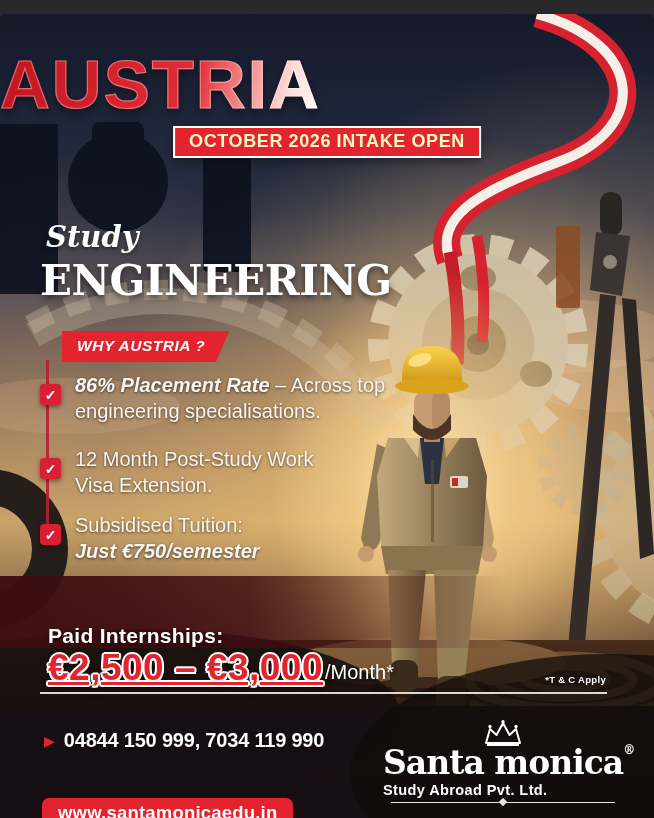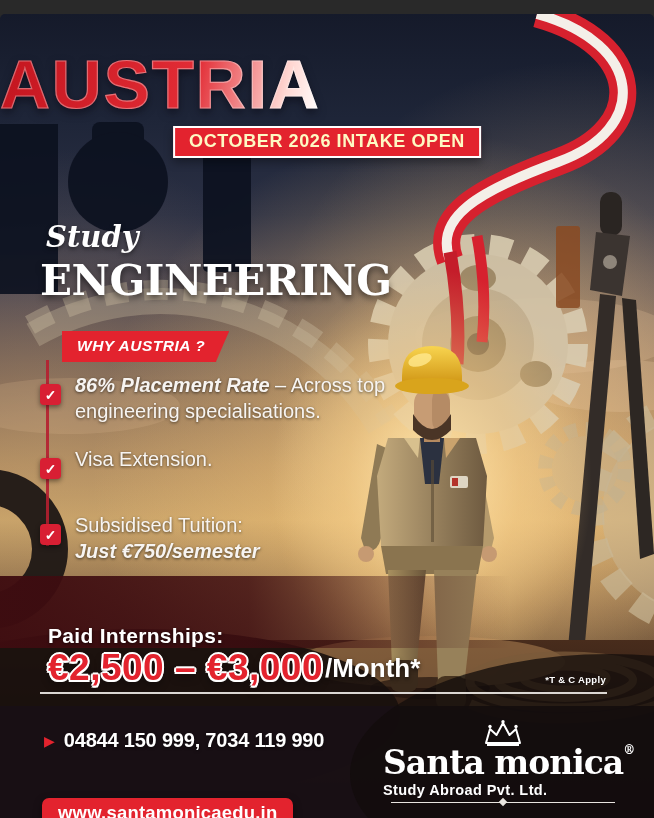--- a/index.html
+++ b/index.html
@@ -51,22 +51,22 @@
   .check-text .em { font-weight:700; font-style:italic; }
 
   
   .band { position:absolute; left:0; top:562px; width:100%; height:72px; padding:8px 0 0 48px;
     background:linear-gradient(90deg, rgba(62,12,16,.96) 0%, rgba(62,12,16,.82) 38%, rgba(62,12,16,.35) 60%, rgba(62,12,16,0) 78%); }
   .band-label { color:#fff; font-size:21px; font-weight:600; letter-spacing:.3px; text-shadow:0 1px 3px rgba(0,0,0,.6);margin-top:40px; }
   .price-row { display:flex; align-items:flex-end; margin-top:1px; }
   .price { color:#e3232e; font-size:37px; font-weight:800; letter-spacing:.5px; line-height:1;
     text-shadow: 2px 0 0 #fff, -2px 0 0 #fff, 0 2px 0 #fff, 0 -2px 0 #fff,
                  1.5px 1.5px 0 #fff, -1.5px 1.5px 0 #fff, 1.5px -1.5px 0 #fff, -1.5px -1.5px 0 #fff,
-                 0 5px 8px rgba(0,0,0,.45); }
-  .price-suffix { color:#fff; font-size:26px; font-weight:700; margin:0 0 2px 2px; text-shadow:0 2px 4px rgba(0,0,0,.6); }
+                 0 5px 8px rgba(0,0,0,.45); text-decoration: underline; }
+  .price-suffix { color:#fff; font-size:20px; font-weight:400; margin:0 0 2px 2px; text-shadow:0 2px 4px rgba(0,0,0,.6); }
 
   .terms { position:absolute; right:48px; top:660px; color:#fff; font-size:9.5px; font-weight:700; letter-spacing:.3px; }
   .divider { position:absolute; left:40px; top:678px; width:567px; height:1.5px; background:#ece8e4; opacity:.92; }
 
   
   .phone-row { position:absolute; left:44px; top:715px; display:flex; align-items:center; gap:9px; }
   .bullet { color:#e3232e; font-size:14px; line-height:1; }
   .phones { color:#fff; font-size:20px; font-weight:700; letter-spacing:-.2px; text-shadow:0 1px 3px rgba(0,0,0,.6); }
   .website-badge { position:absolute; left:42px; top:743px; background:#e3232e; color:#fff;
     font-size:18.5px; font-weight:600; padding:4px 16px 6px; border-radius:7px; letter-spacing:.2px;
@@ -232,20 +232,21 @@
           <div><span class="em">86% Placement Rate</span><span> – Across top</span></div>
           <div>engineering specialisations.</div>
         </div>
       </div>
 
       <div class="check-item ci-2">
         <span class="checkbox">
             <span>✓</span>
           </span>
         <div class="check-text">
+          <div>12 Month Post-Study Work</div>
           <div>Visa Extension.</div>
         </div>
       </div>
 
       <div class="check-item ci-3">
         <span class="checkbox">
             <span>✓</span>
           </span>
         <div class="check-text">
           <div>Subsidised Tuition:</div>

